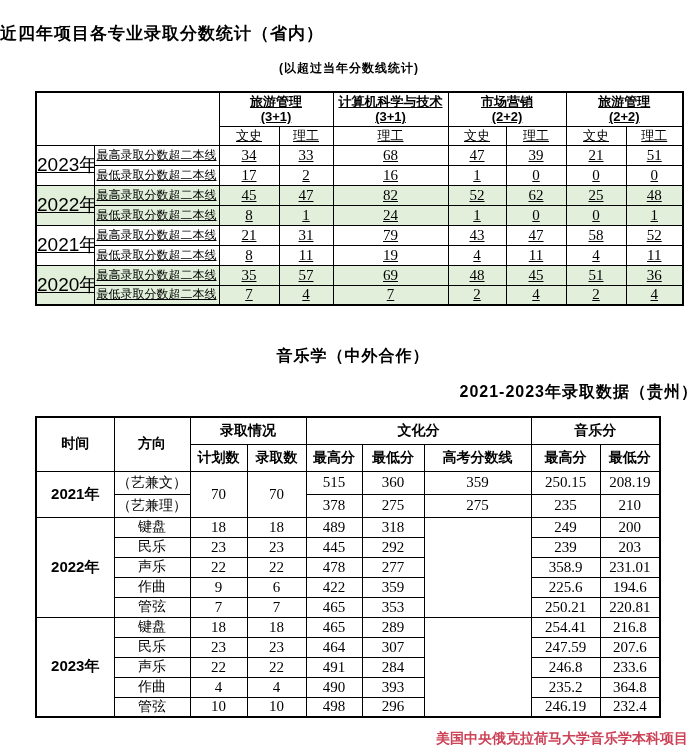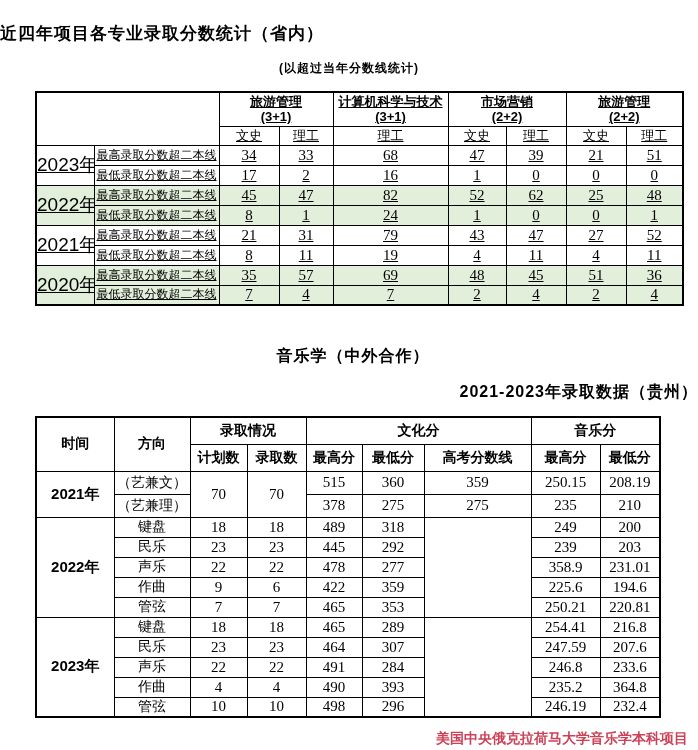--- a/index.html
+++ b/index.html
@@ -118,21 +118,21 @@
       <td class="num">1</td>
     </tr>
     <tr>
       <td rowspan="2" class="year">2021年</td>
       <td class="metric">最高录取分数超二本线</td>
       <td class="num">21</td>
       <td class="num">31</td>
       <td class="num">79</td>
       <td class="num">43</td>
       <td class="num">47</td>
-      <td class="num">27</td>
+      <td class="num">58</td>
       <td class="num">52</td>
     </tr>
     <tr>
       <td class="metric">最低录取分数超二本线</td>
       <td class="num">8</td>
       <td class="num">11</td>
       <td class="num">19</td>
       <td class="num">4</td>
       <td class="num">11</td>
       <td class="num">4</td>

